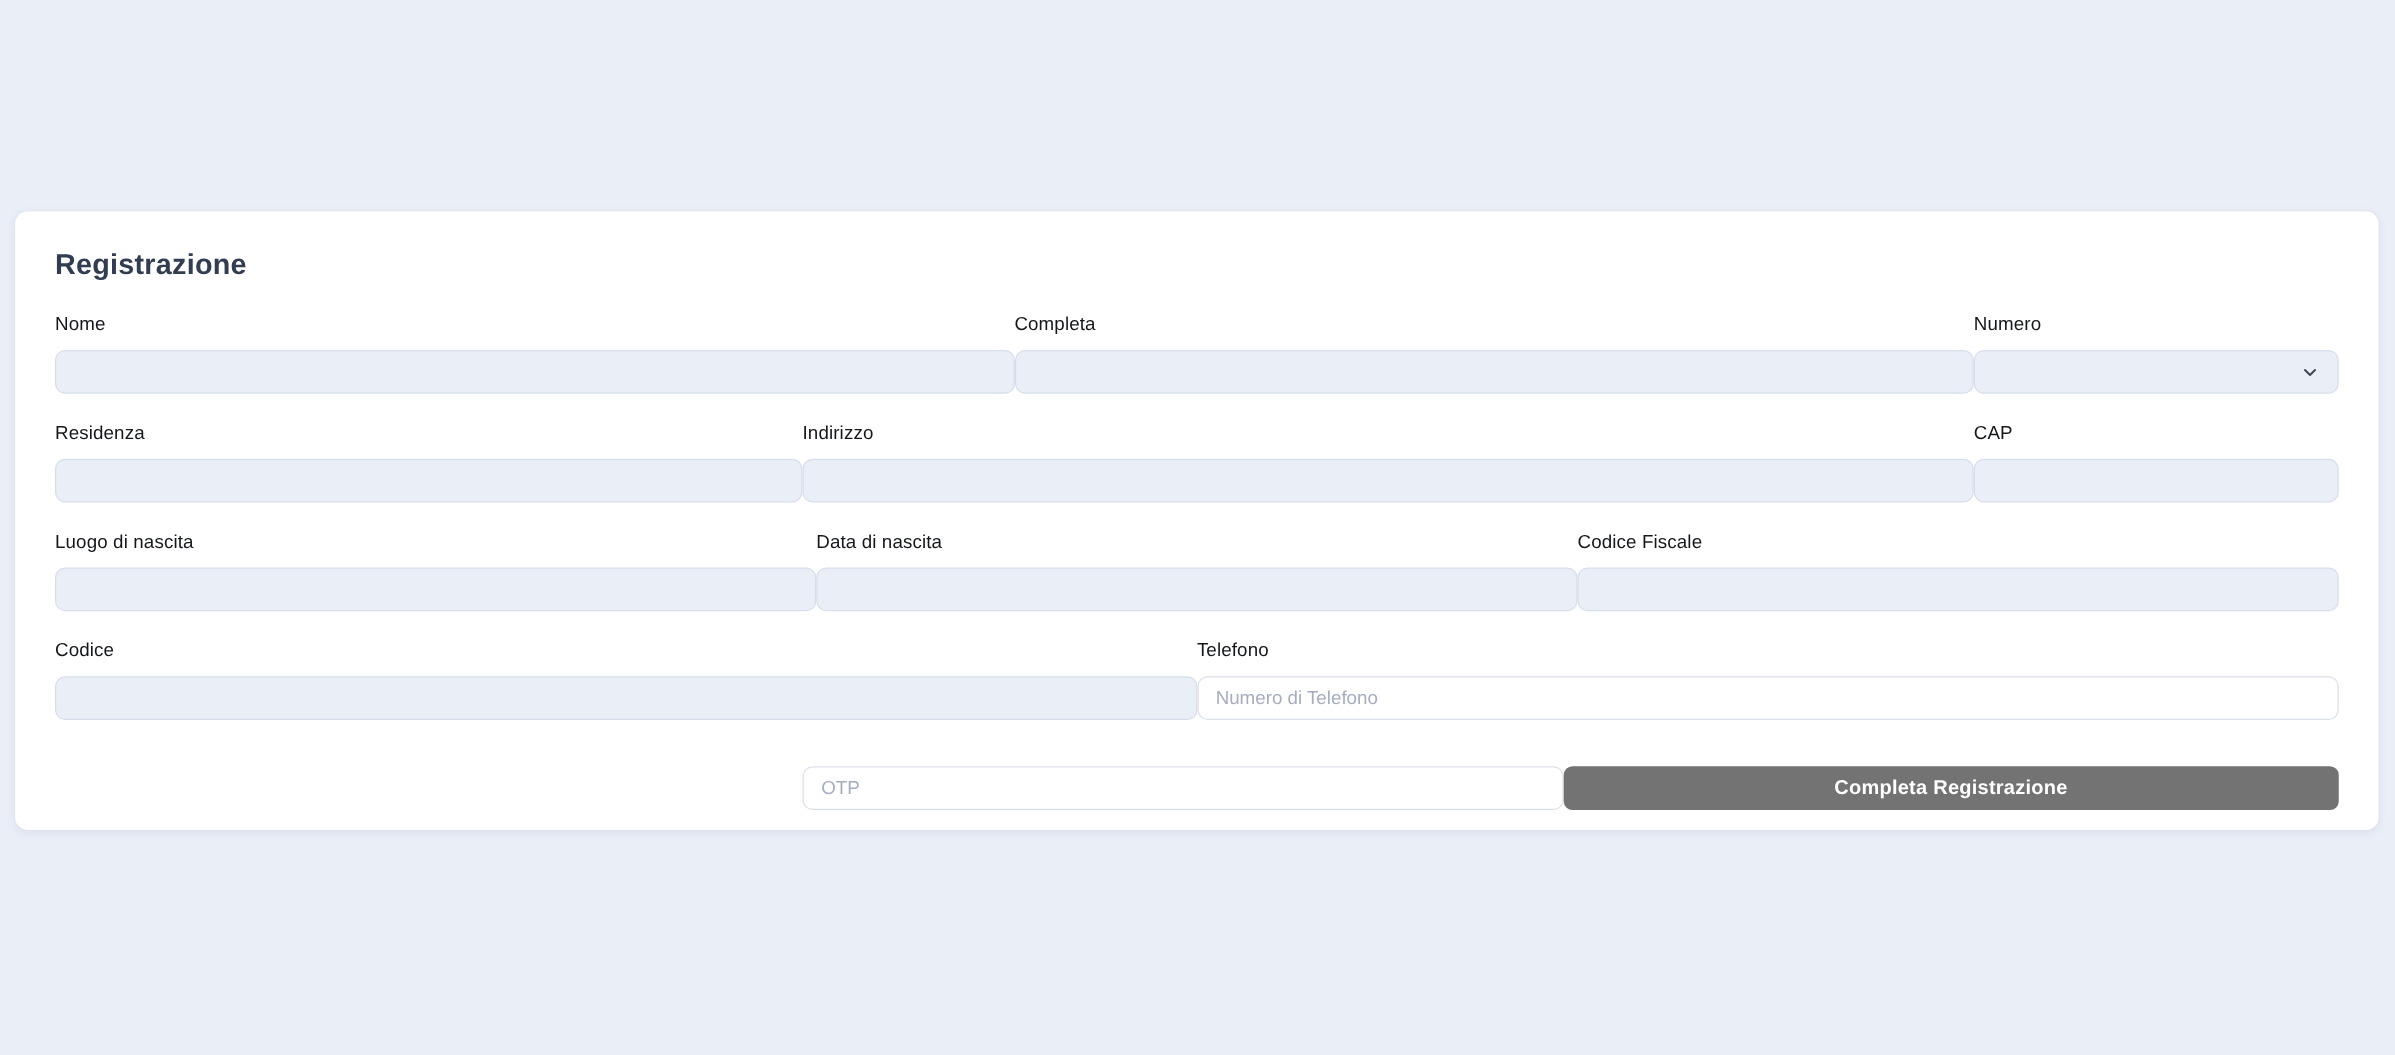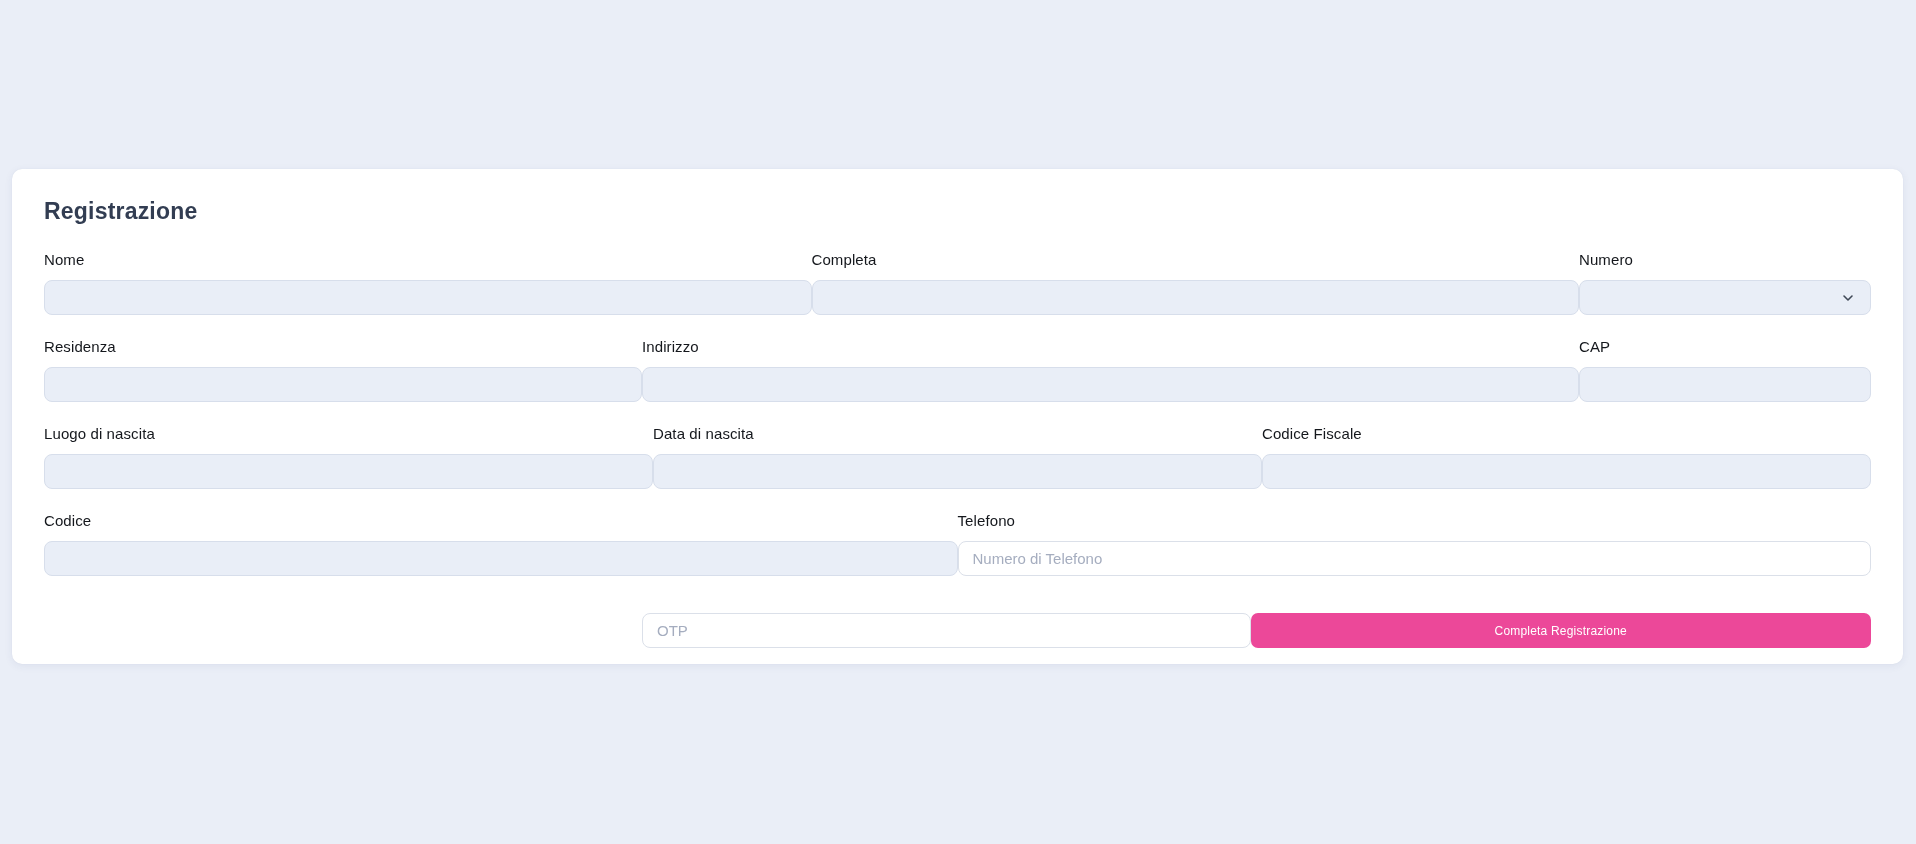--- a/index.html
+++ b/index.html
@@ -72,25 +72,25 @@
     right: 15px; top: 50%;
     transform: translateY(-50%);
     pointer-events: none;
     display: flex; align-items: center;
   }
   .btn {
     flex: 1 1 0;
     height: 35px;
     border: none;
     border-radius: 7px;
-    background: #ec4899;
+    background: #737373;
     color: #ffffff;
     font-family: "Liberation Sans", "DejaVu Sans", sans-serif;
-    font-size: 12px;
-    font-weight: 400;
+    font-size: 16px;
+    font-weight: 700;
     letter-spacing: 0.2px;
     cursor: pointer;
   }
 </style>
 </head>
 <body>
 
 <main class="page">
   <section class="card">
 

